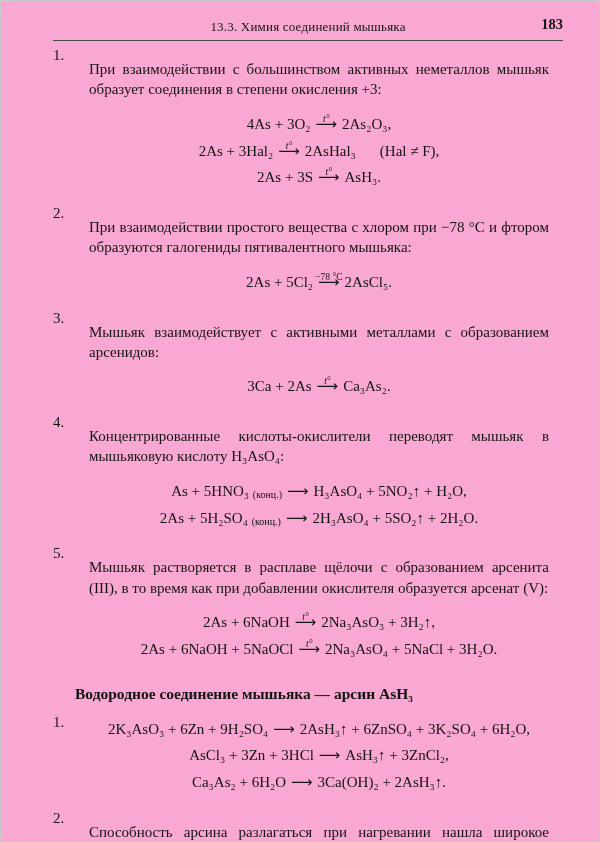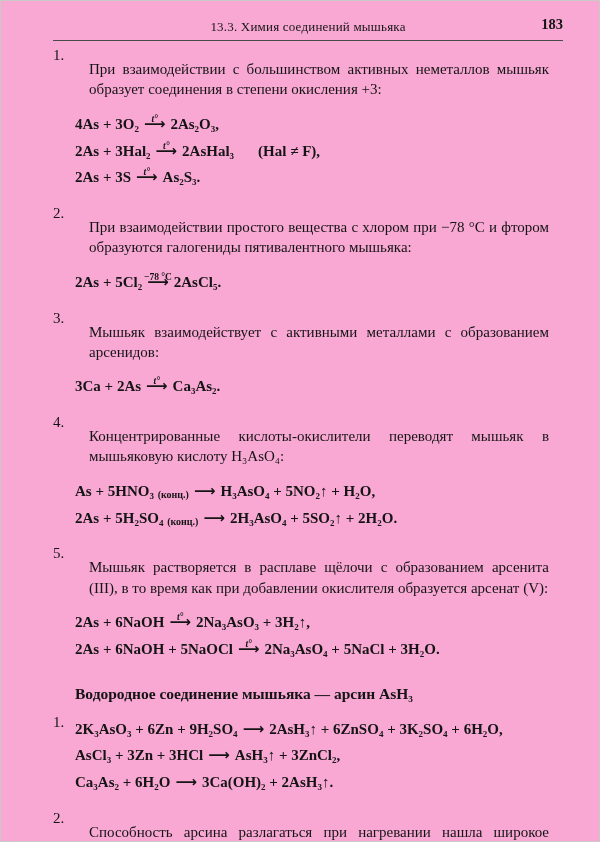--- a/index.html
+++ b/index.html
@@ -21,21 +21,21 @@
   .header-title{font-size:13px;letter-spacing:.2px;}
   .page-number{position:absolute;right:0;top:5px;font-size:14.5px;font-weight:700;}
   .section-title{
     font-size:15.5px;font-weight:700;margin:15px 0 9px 0;padding-left:22px;
   }
   .item{display:flex;margin-bottom:5px;}
   .item-number{flex:0 0 22px;line-height:1.36;}
   .item-body{flex:1;min-width:0;}
   .item-text{margin:14px;text-align:justify;line-height:1.36;}
   .equations{margin:7px 0 9px 0;}
-  .equation{text-align:left;margin:5px 0;line-height:1.45;white-space:nowrap;font-weight:bold;}
+  .equation{text-align:center;margin:5px 0;line-height:1.45;white-space:nowrap;}
   .eq-note{margin-left:24px;}
   .rxn-arrow{position:relative;display:inline-block;margin:0 5px;}
   .cond{
     position:absolute;left:50%;transform:translateX(-50%);
     bottom:0.95em;font-size:9.5px;white-space:nowrap;font-style:normal;
   }
   .cond.it{font-style:italic;}
   .arrow-glyph{font-family:"DejaVu Sans",sans-serif;font-size:15px;}
   .conc{font-size:10px;vertical-align:-2px;}
 </style>
@@ -57,21 +57,21 @@
       <div class="equations">
   <div class="equation">
     <span class="eq-left">4As + 3O₂</span><span class="rxn-arrow"><span class="cond it">t°</span><span class="arrow-glyph">⟶</span></span><span class="eq-right">2As₂O₃,</span>
   </div>
 
   <div class="equation">
     <span class="eq-left">2As + 3Hal₂</span><span class="rxn-arrow"><span class="cond it">t°</span><span class="arrow-glyph">⟶</span></span><span class="eq-right">2AsHal₃</span><span class="eq-note">(Hal ≠ F),</span>
   </div>
 
   <div class="equation">
-    <span class="eq-left">2As + 3S</span><span class="rxn-arrow"><span class="cond it">t°</span><span class="arrow-glyph">⟶</span></span><span class="eq-right">As₂S₃.</span>
+    <span class="eq-left">2As + 3S</span><span class="rxn-arrow"><span class="cond it">t°</span><span class="arrow-glyph">⟶</span></span><span class="eq-right">AsH₃.</span>
   </div>
 </div>
     </div>
   </div>
 
   <div class="item">
     <span class="item-number">2.</span>
     <div class="item-body">
       <p class="item-text">При взаимодействии простого вещества с хлором при −78 °C и фтором образуются галогениды пятивалентного мышьяка:</p>
       <div class="equations">

